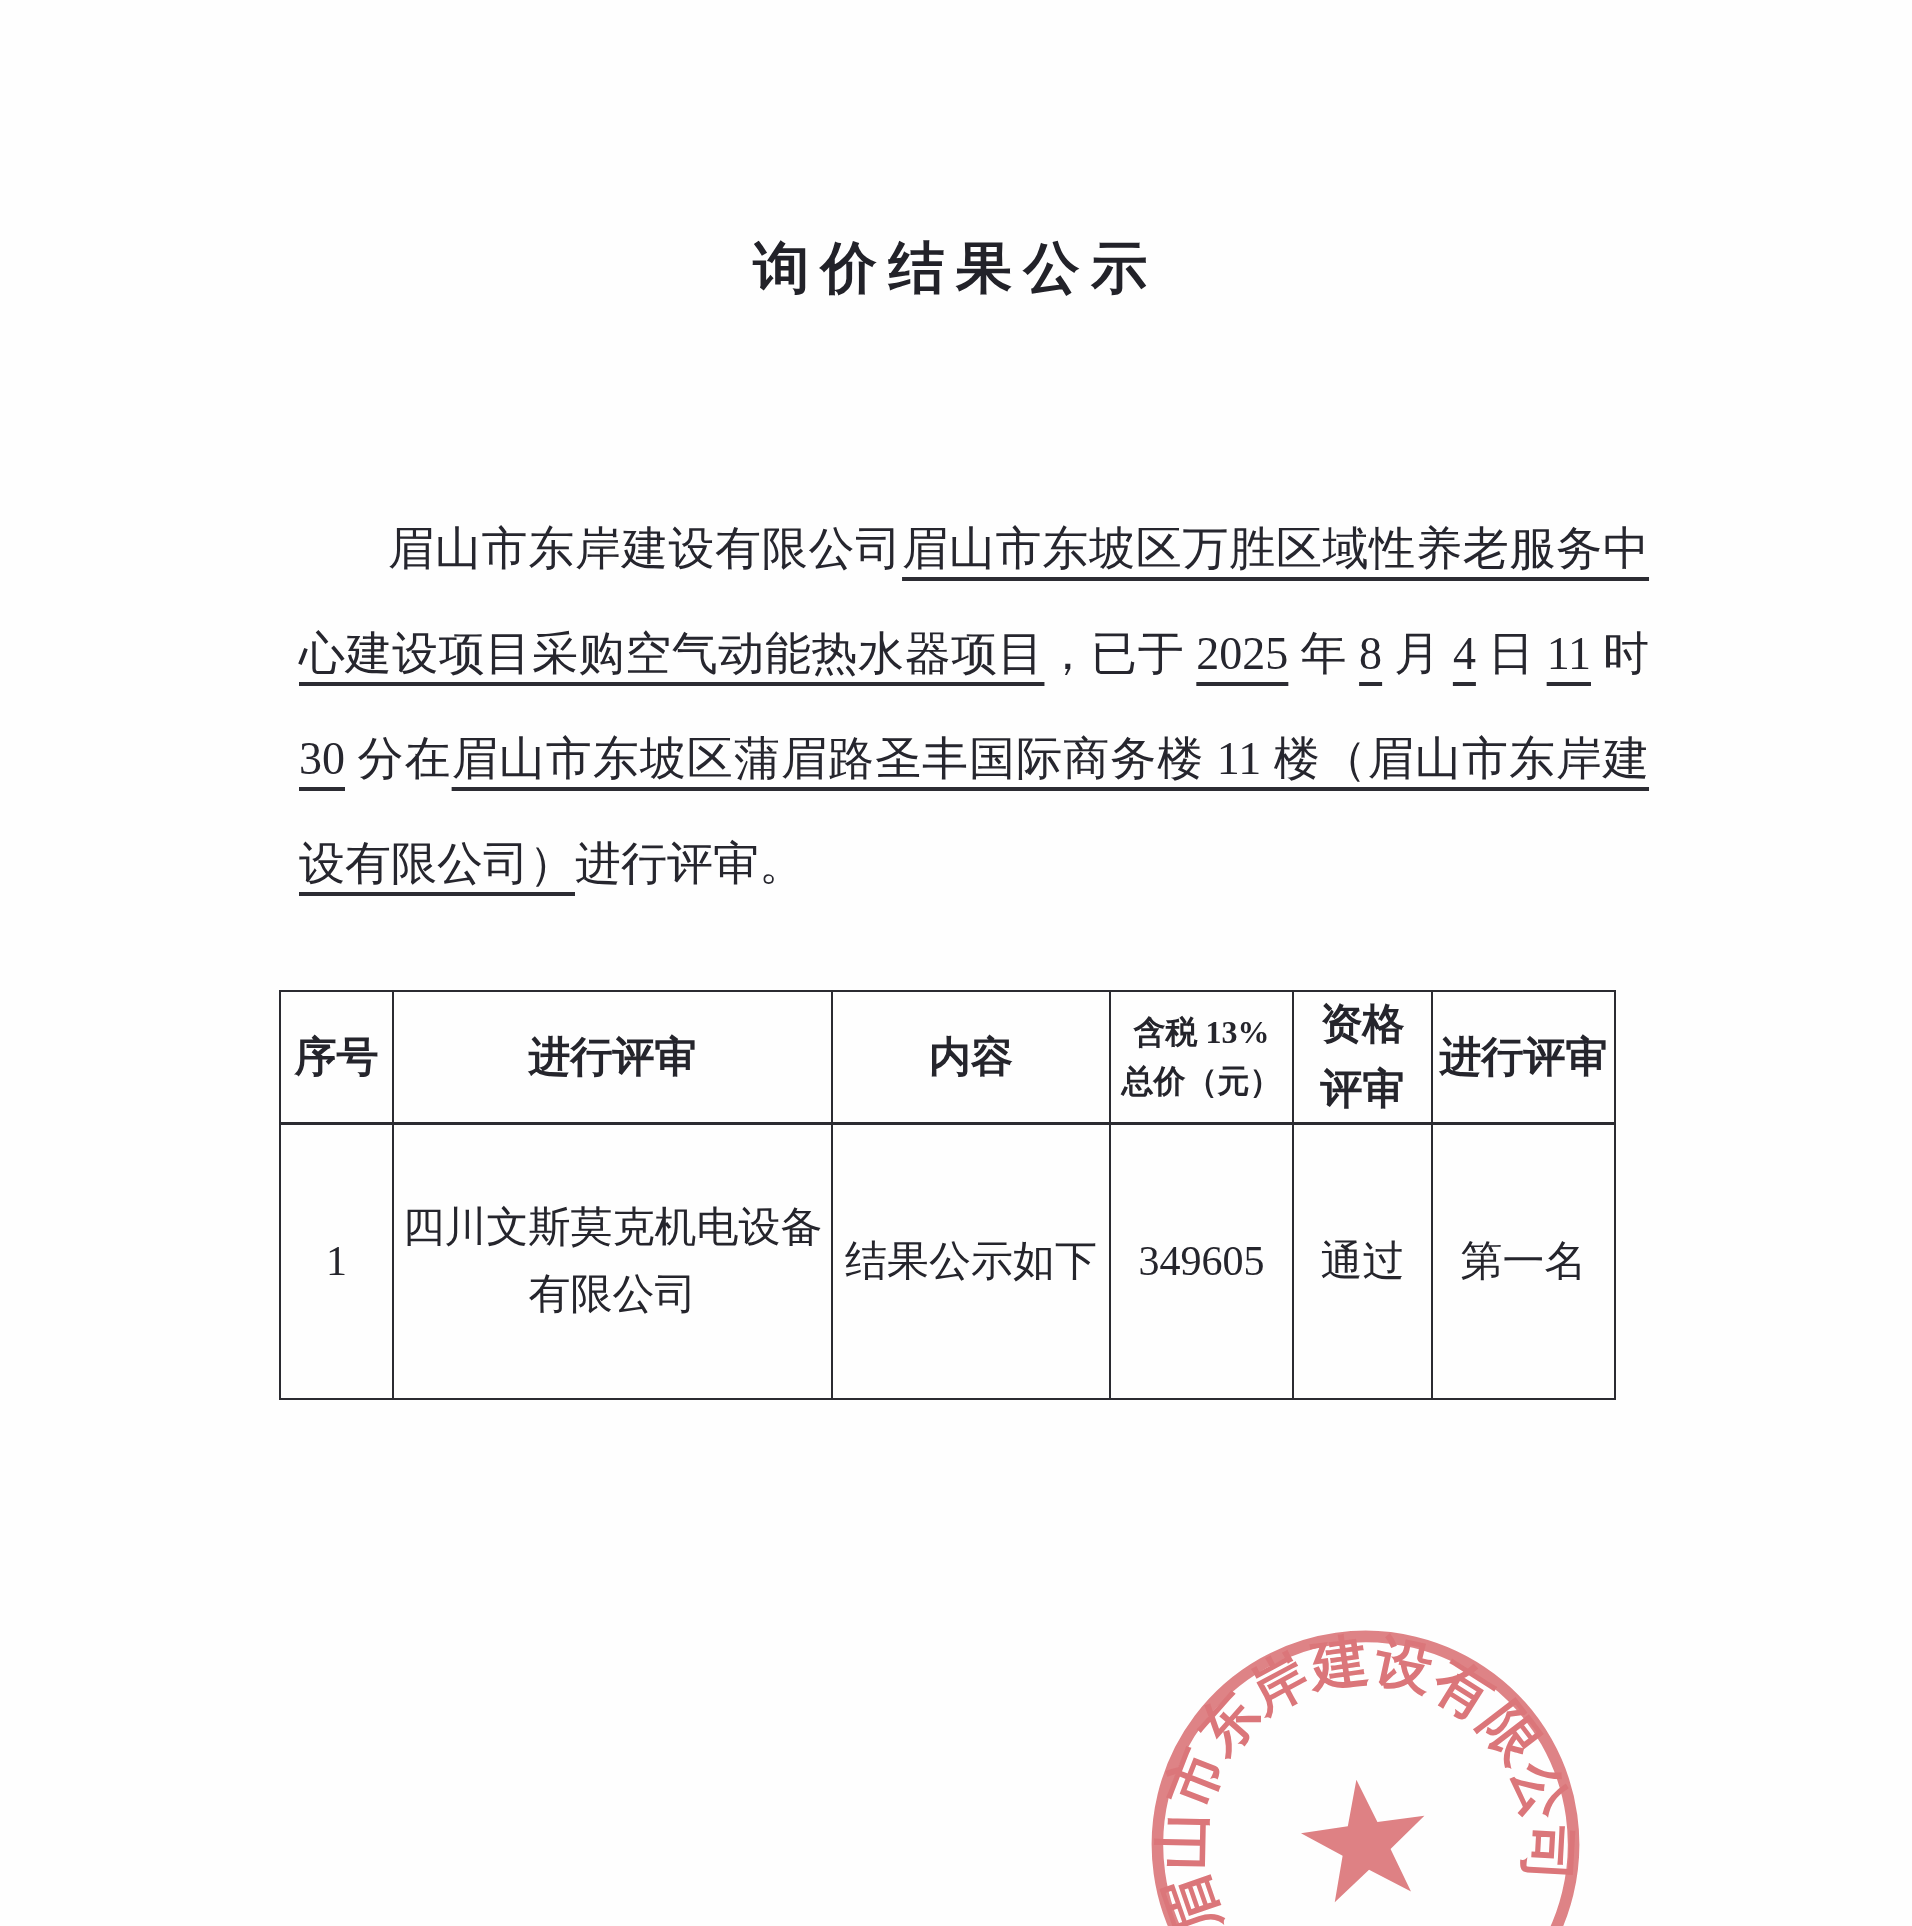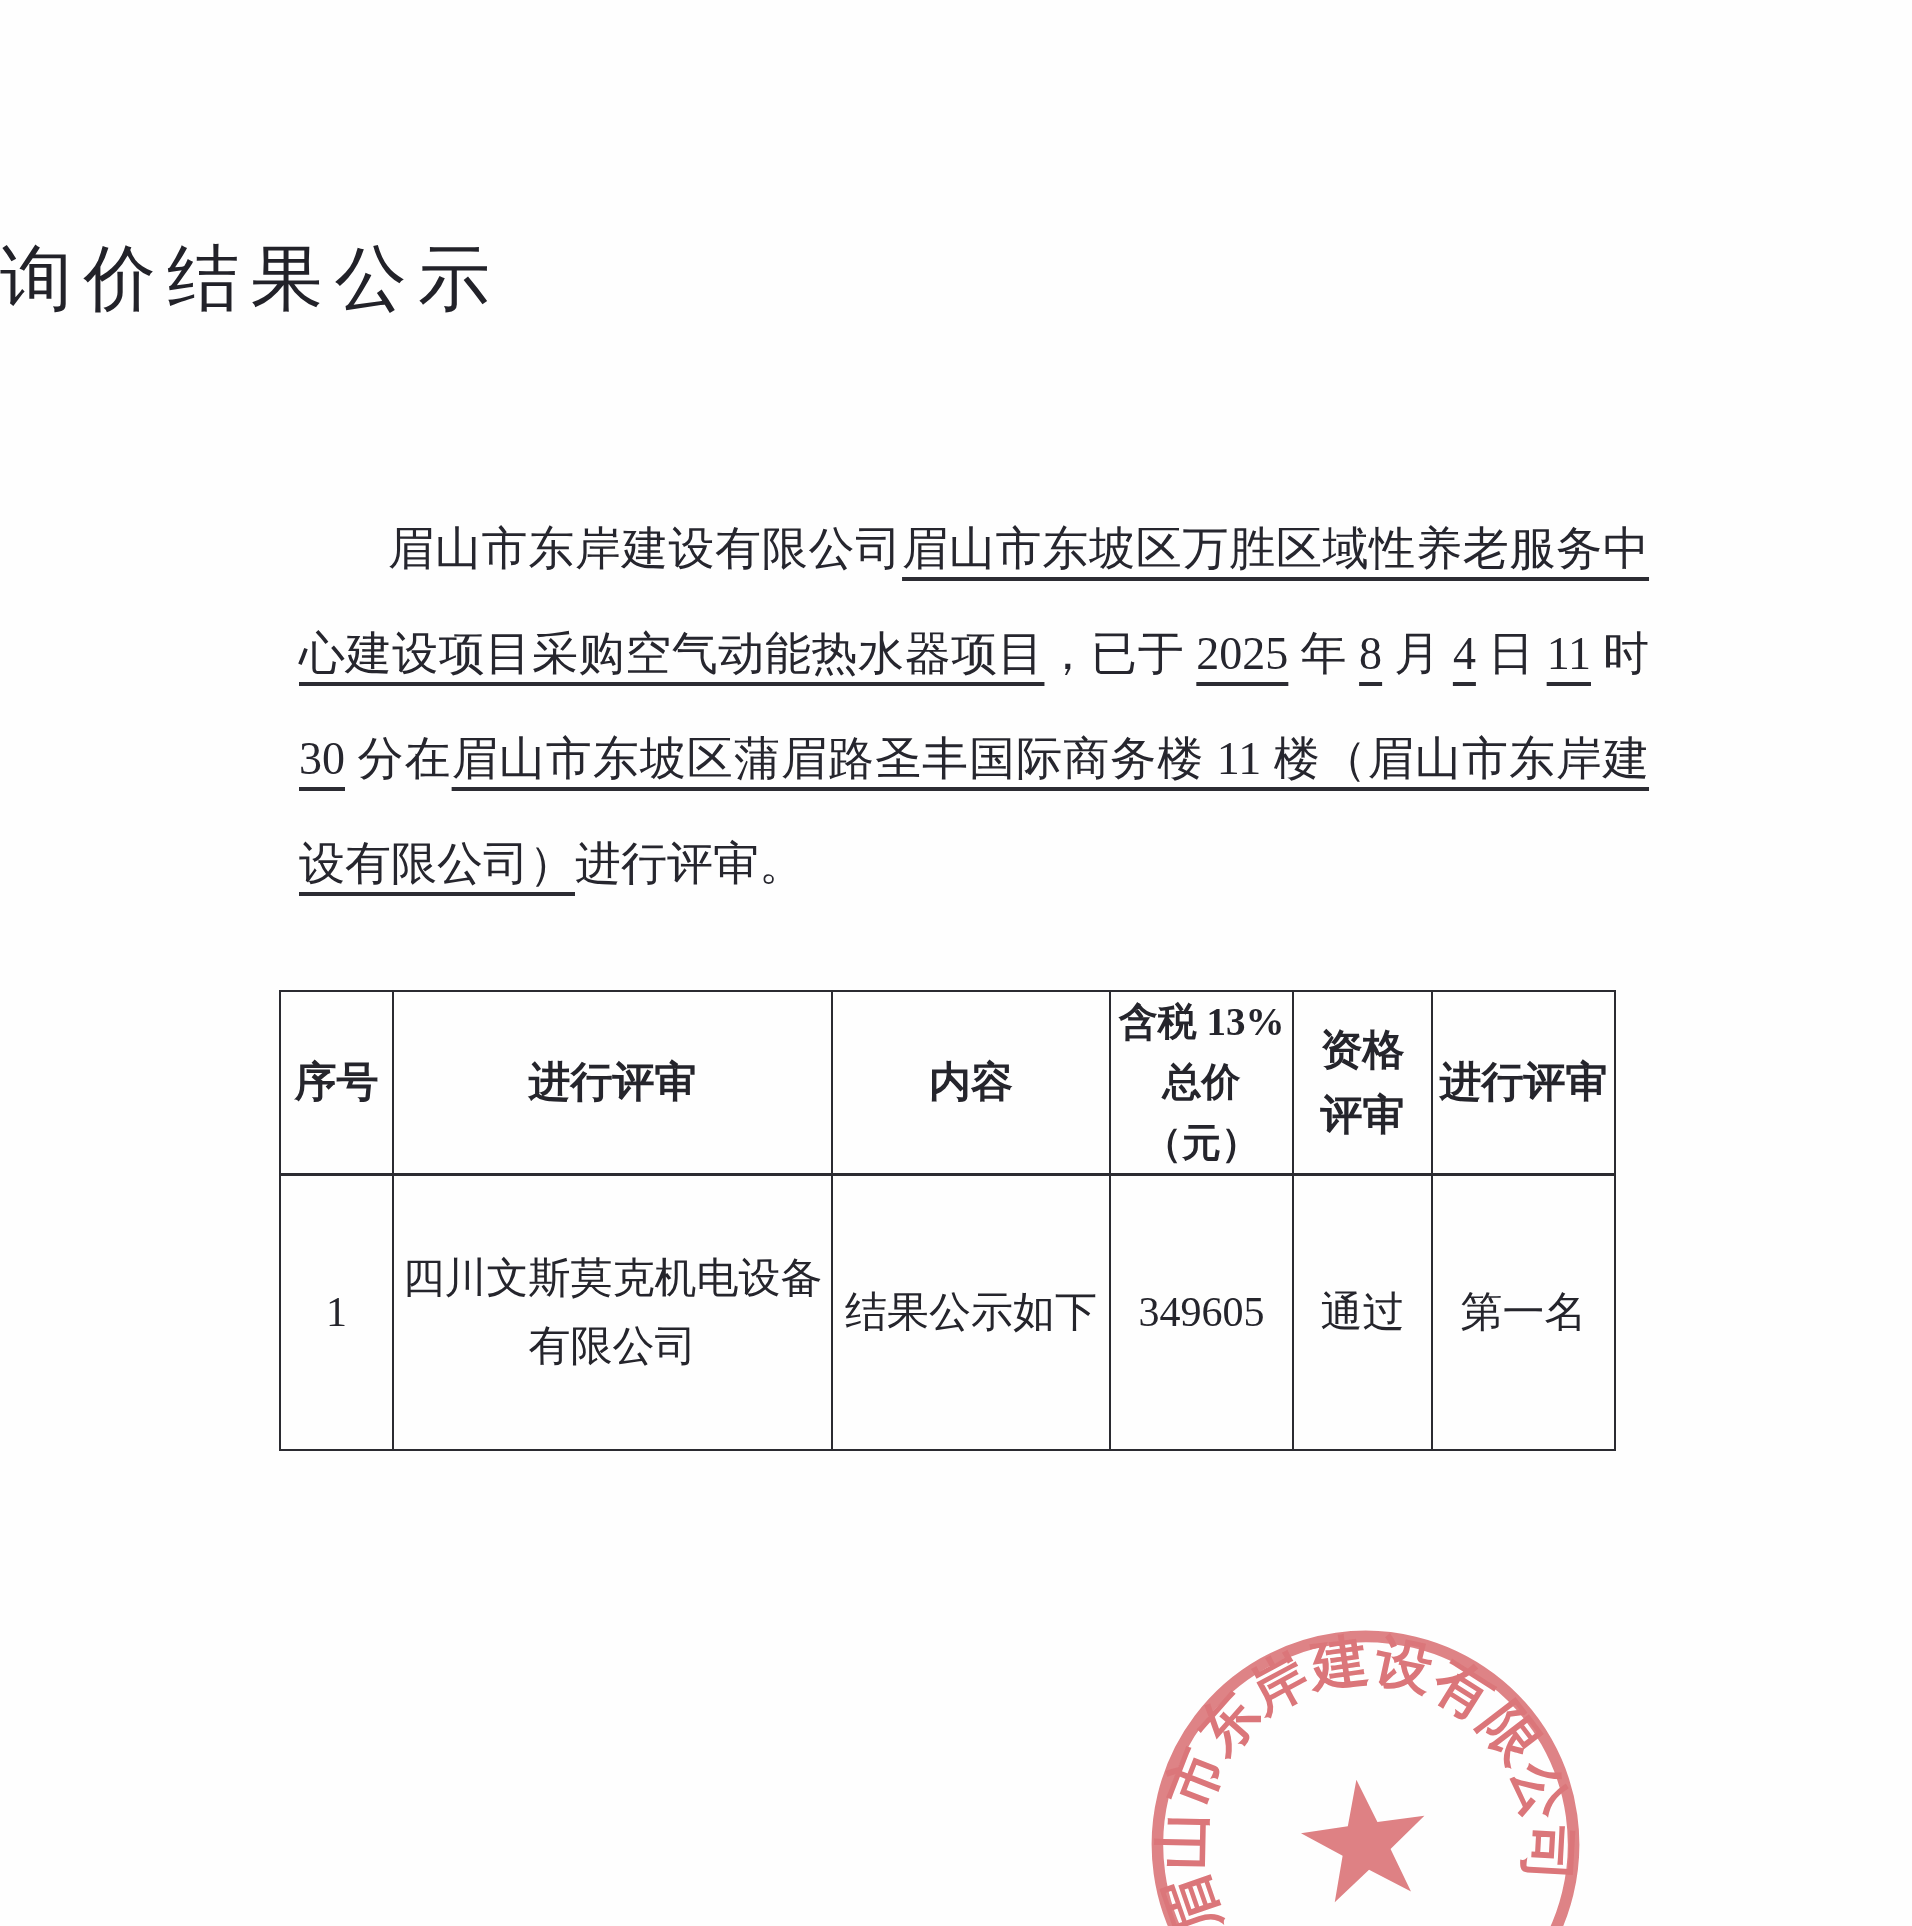--- a/index.html
+++ b/index.html
@@ -11,22 +11,23 @@
   }
   #page {
     position: relative;
     width: 1912px; height: 2704px;
     background: #fefefe;
     overflow: hidden;
   }
   .doc-title {
     position: absolute;
     left: 0; top: 231px; width: 100%;
-    font-size: 72px;
-    font-weight: normal;
+    text-align: center;
+    font-size: 56px;
+    font-weight: bold;
     letter-spacing: 11.6px;
     color: #222229;
   }
   .body-text {
     position: absolute;
     left: 299px; top: 496px; width: 1350px;
     font-size: 46px;
     line-height: 105px;
     text-align: justify;
     color: var(--ink);
@@ -62,21 +63,21 @@
   }
   .results-table thead tr { height: 127px; }
   .results-table tbody tr { height: 275px; }
   .results-table th {
     font-size: 42px;
     font-weight: bold;
     white-space: pre-line;
     line-height: 1.55;
     border-bottom-width: 3.9px;
   }
-  .results-table th.small { font-size: 39px; }
+  .results-table th.small { font-size: 32px; }
   .results-table td {
     font-size: 42px;
     line-height: 1.6;
   }
   .contact-line {
     position: absolute;
     left: 297px; top: 1502px;
     font-size: 57px;
     white-space: nowrap;
   }

